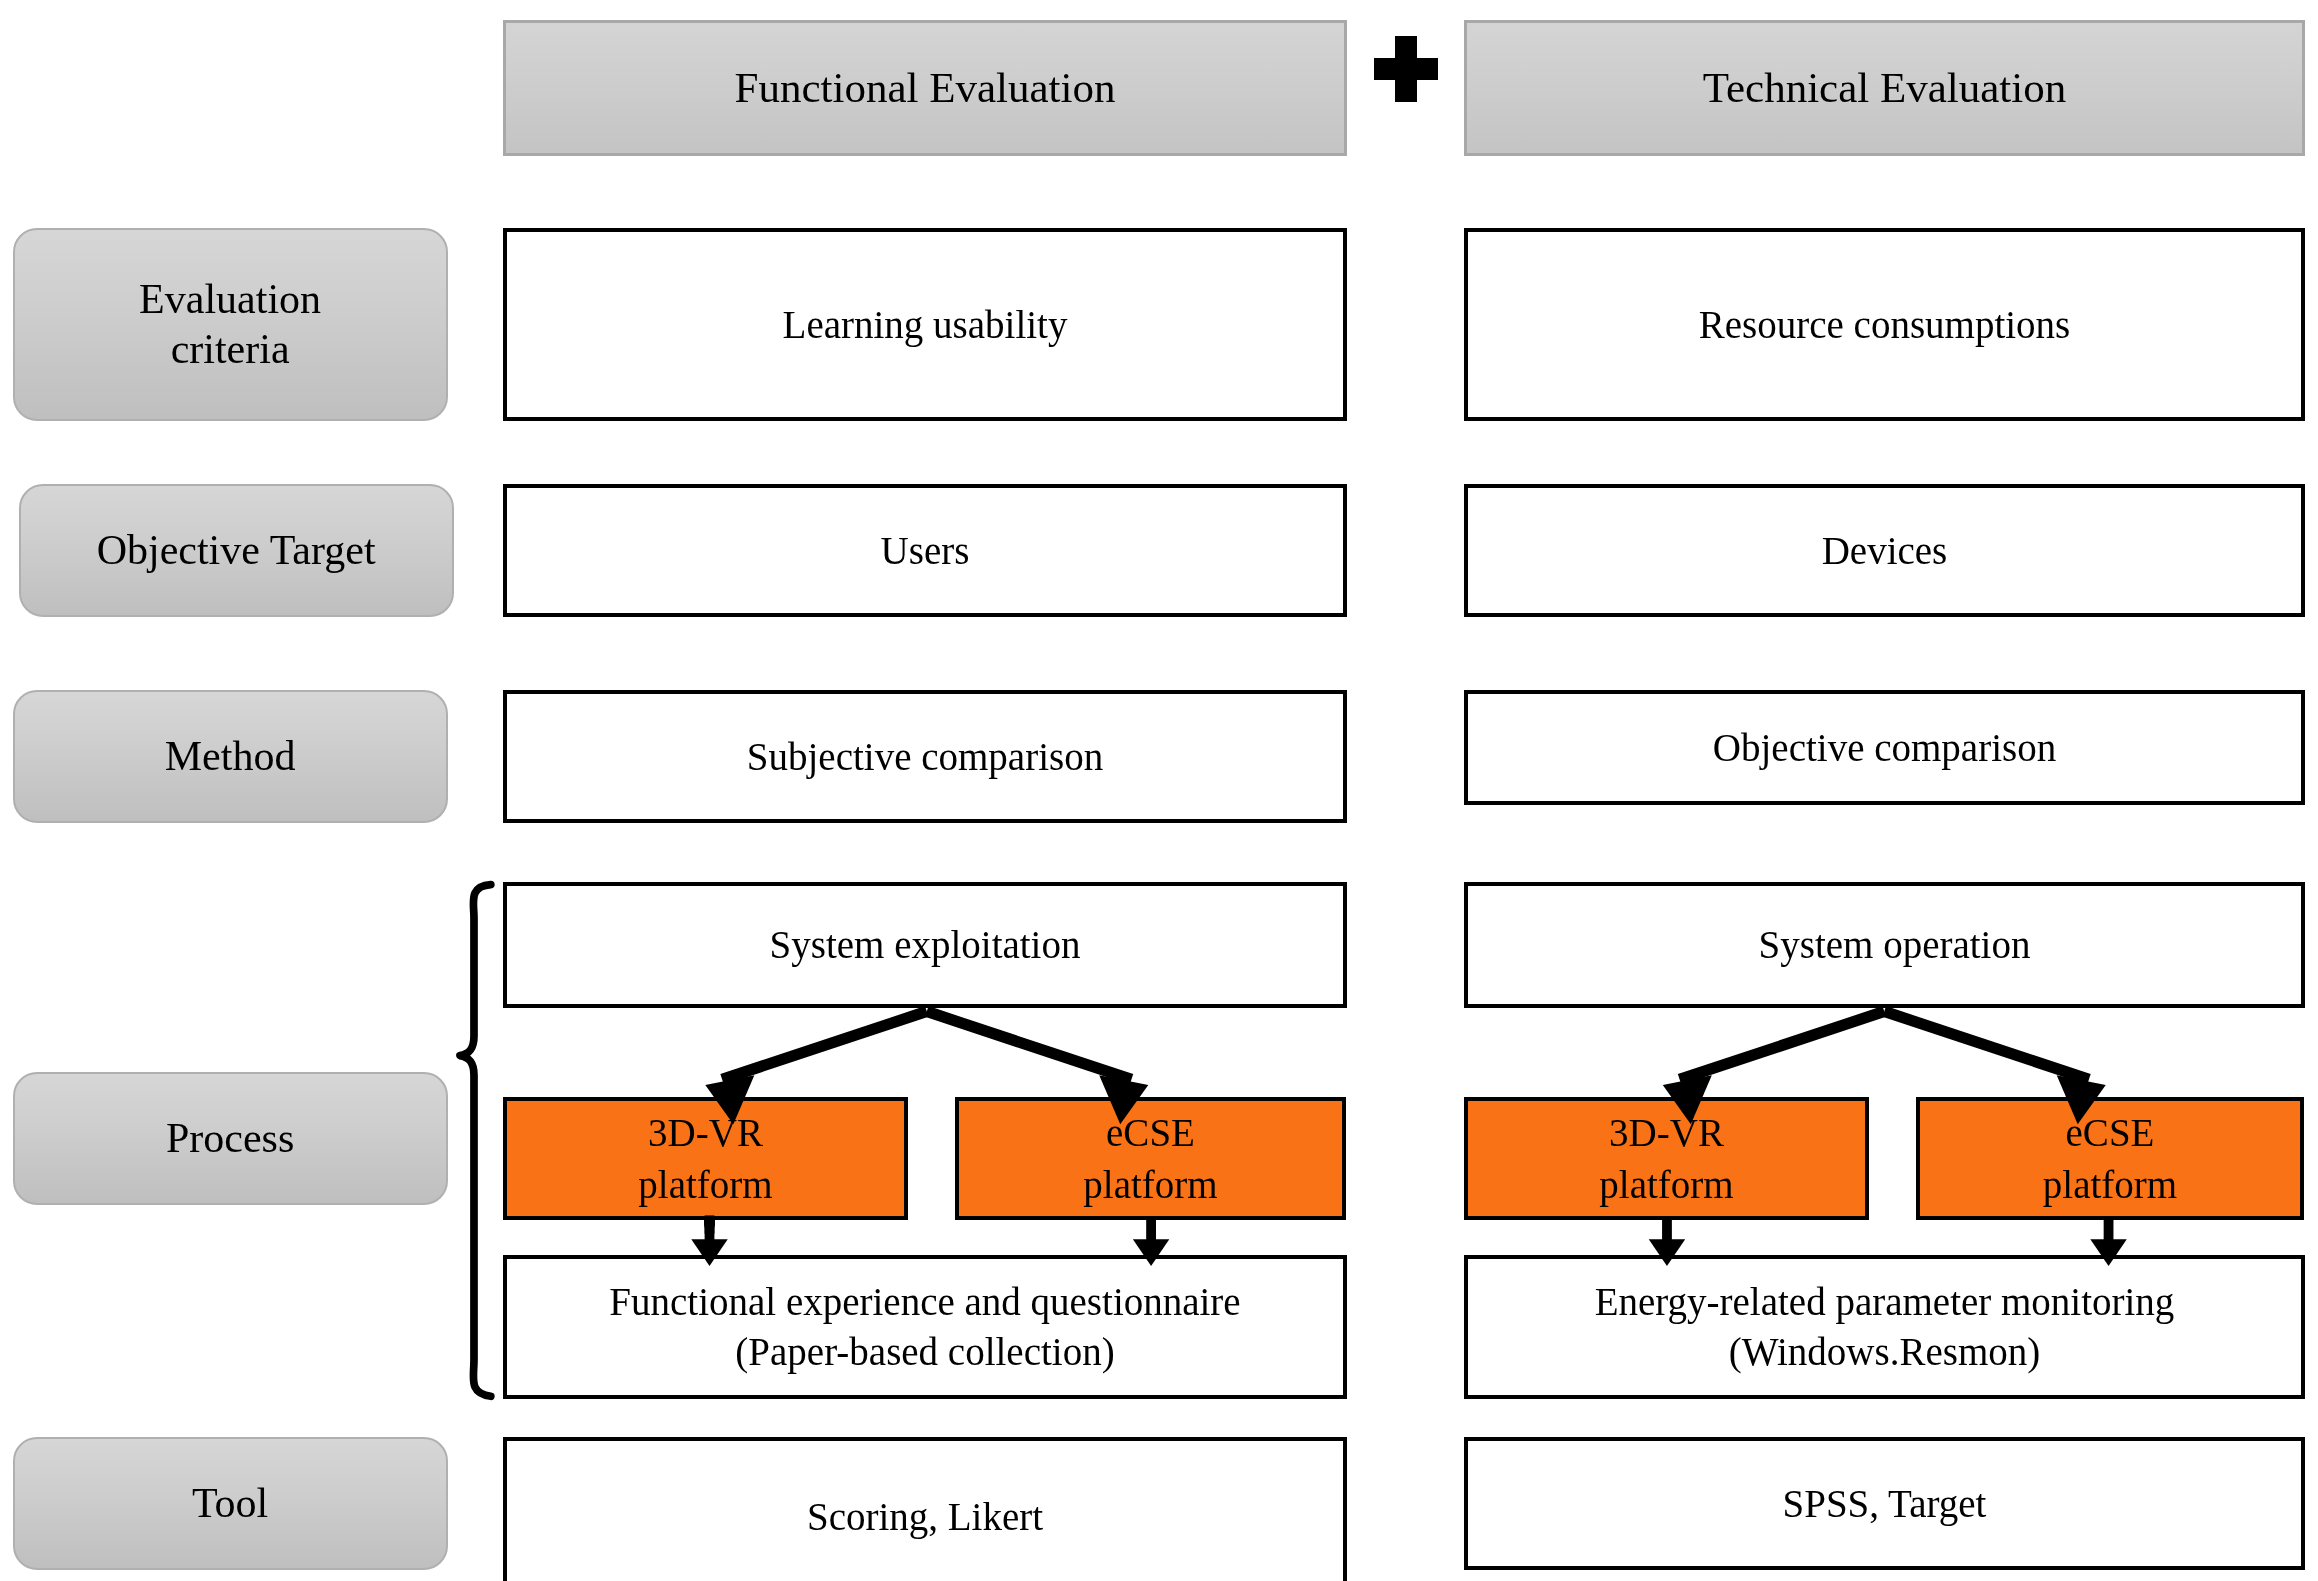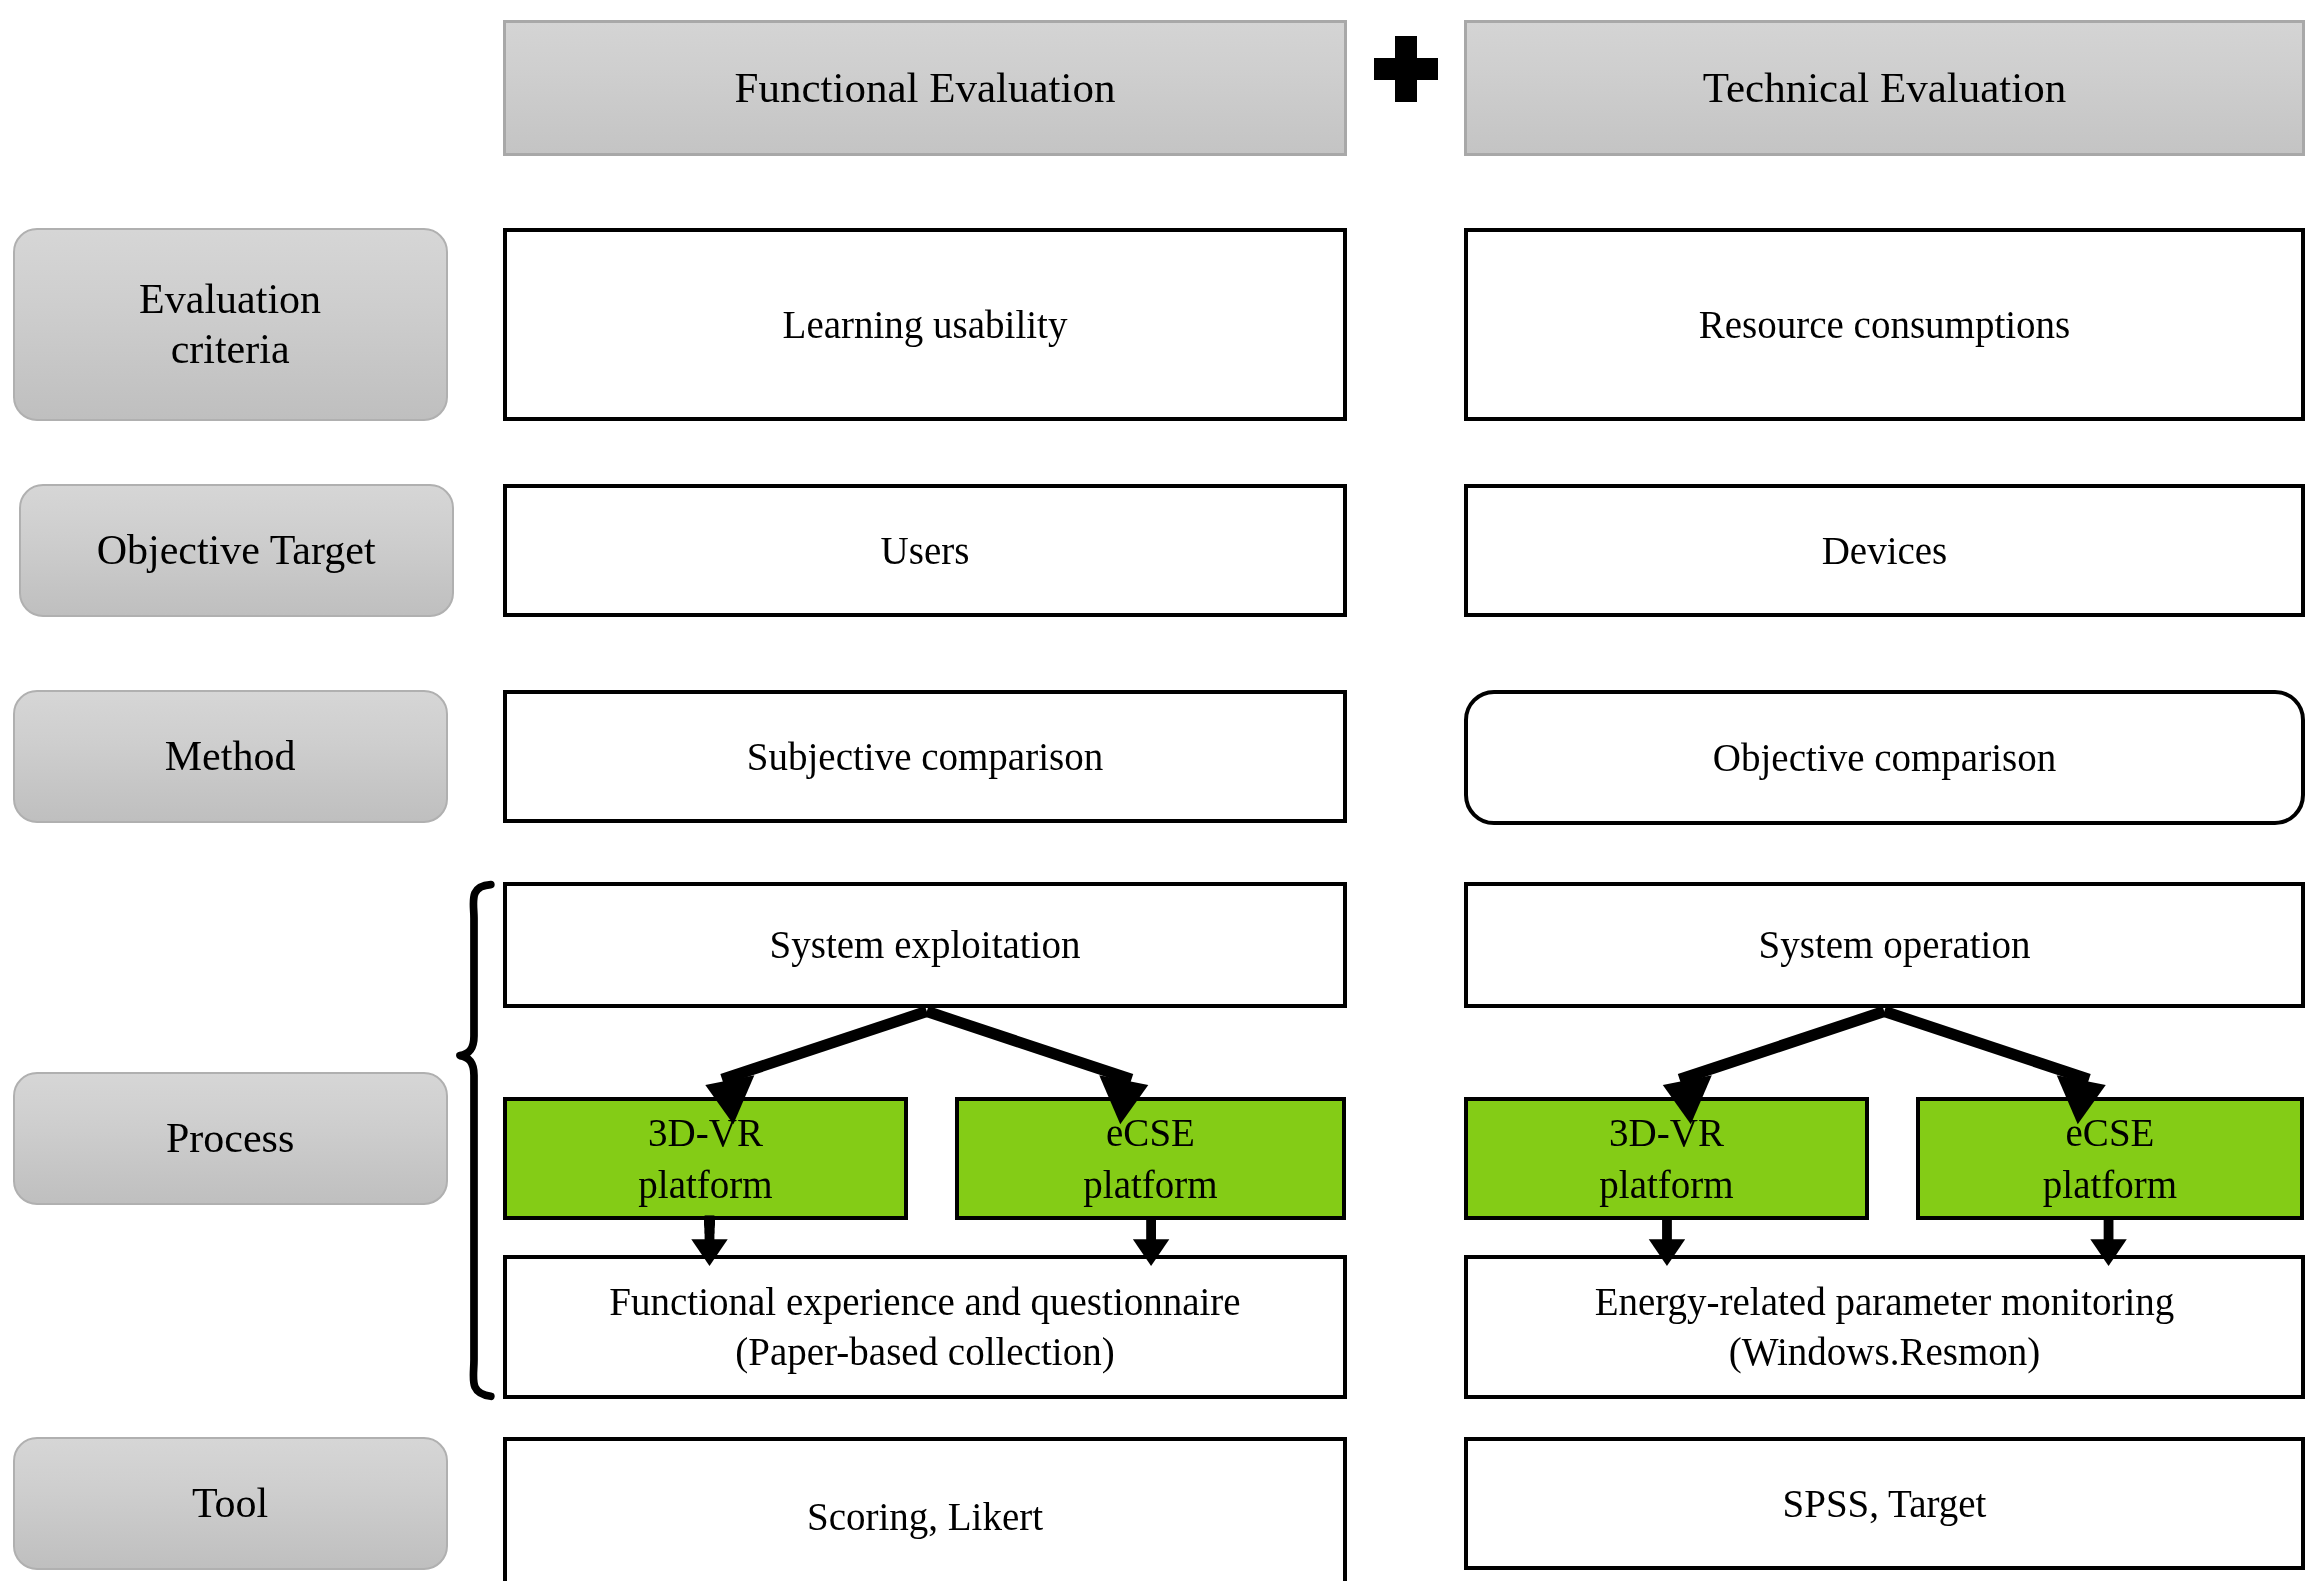--- a/index.html
+++ b/index.html
@@ -66,21 +66,21 @@
     align-items: center;
     justify-content: center;
     text-align: center;
     font-size: 39px;
     color: #000;
     line-height: 1.28;
   }
 
   
   .platform-box {
-    background: #84cc16;
+    background: #f97316;
     border: 4.9px solid #000000;
     display: flex;
     align-items: center;
     justify-content: center;
     text-align: center;
     font-size: 39px;
     color: #000;
     line-height: 1.32;
   }
 
@@ -149,21 +149,21 @@
   </div>
 
   <div class="abs content-box" style="left:503px; top:690px; width:844px; height:133px;">
     <span>Subjective comparison</span>
   </div>
 
   <div class="abs content-box" style="left:1464px; top:484px; width:841px; height:133px;">
     <span>Devices</span>
   </div>
 
-  <div class="abs content-box" style="left:1464px; top:690px; width:841px; height:135px;border-radius:30px;">
+  <div class="abs content-box" style="left:1464px; top:690px; width:841px; height:115px;">
     <span>Objective comparison</span>
   </div>
 
   <div class="abs content-box" style="left:503px; top:882px; width:844px; height:126px;">
     <span>System exploitation</span>
   </div>
 
   <div class="abs platform-box" style="left:503px; top:1097px; width:405px; height:123px;">
     <div>
       <span class="two-line">3D-VR</span>

